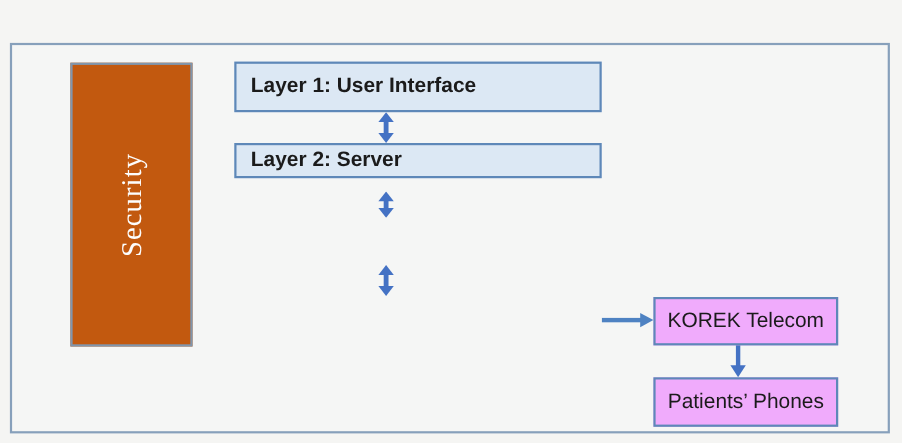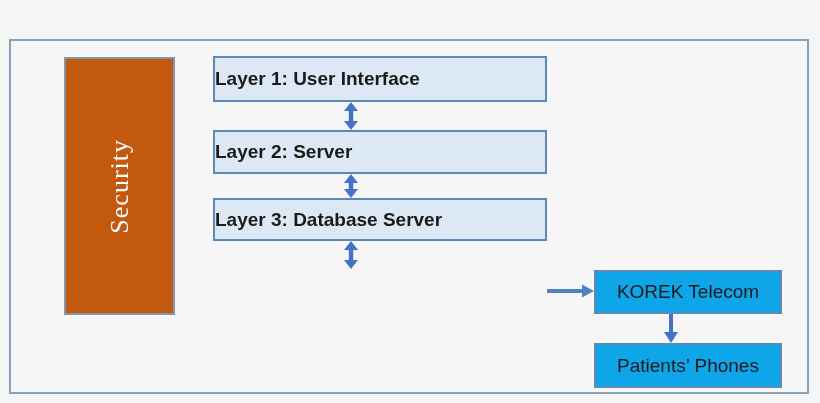--- a/index.html
+++ b/index.html
@@ -48,33 +48,34 @@
   }
   .layer-box {
     position: absolute;
     left: 213px;
     width: 334px;
     background: #dce8f4;
     border: 2px solid #5e88b8;
     box-sizing: border-box;
     display: flex;
     align-items: center;
+    padding-left: 13px;
     font-weight: bold;
     font-size: 19px;
     color: #1b1b1b;
   }
   .layer-1 { top: 56px;  height: 46px; }
-  .layer-2 { top: 130px; height: 44px; }
+  .layer-2 { top: 130px; height: 32px; }
   .layer-3 { top: 198px; height: 43px; }
   .layer-4 { top: 269px; height: 43px; }
   .node-box {
     position: absolute;
     left: 594px;
-    width: 188px;
-    background: #0ea5e9;
+    width: 168px;
+    background: #f0abfc;
     border: 2px solid #5e88b8;
     box-sizing: border-box;
     display: flex;
     align-items: center;
     justify-content: center;
     font-size: 19px;
     color: #1b1b1b;
   }
   .node-korek    { top: 270px; height: 44px; }
   .node-patients { top: 343px; height: 45px; justify-content: center; }
@@ -97,23 +98,20 @@
 
   <div class="security-box">
     <span class="security-label">Security</span>
   </div>
 
   <div class="layer-box layer-1">
     <span>Layer 1: User Interface</span>
   </div>
   <div class="layer-box layer-2">
     <span>Layer 2: Server</span>
-  </div>
-  <div class="layer-box layer-3">
-    <span>Layer 3: Database Server</span>
   </div>
 
   <svg class="arrow arr-12" width="16" height="28" viewBox="0 0 16 28">
     <rect x="5.8" y="7" width="4.4" height="14" fill="#4472c4"></rect>
     <path d="M8 0 L15 9 L1 9 Z" fill="#4472c4"></path>
     <path d="M8 28 L15 19 L1 19 Z" fill="#4472c4"></path>
   </svg>
   <svg class="arrow arr-23" width="16" height="24" viewBox="0 0 16 24">
     <rect x="5.8" y="7" width="4.4" height="10" fill="#4472c4"></rect>
     <path d="M8 0 L15 9 L1 9 Z" fill="#4472c4"></path>

